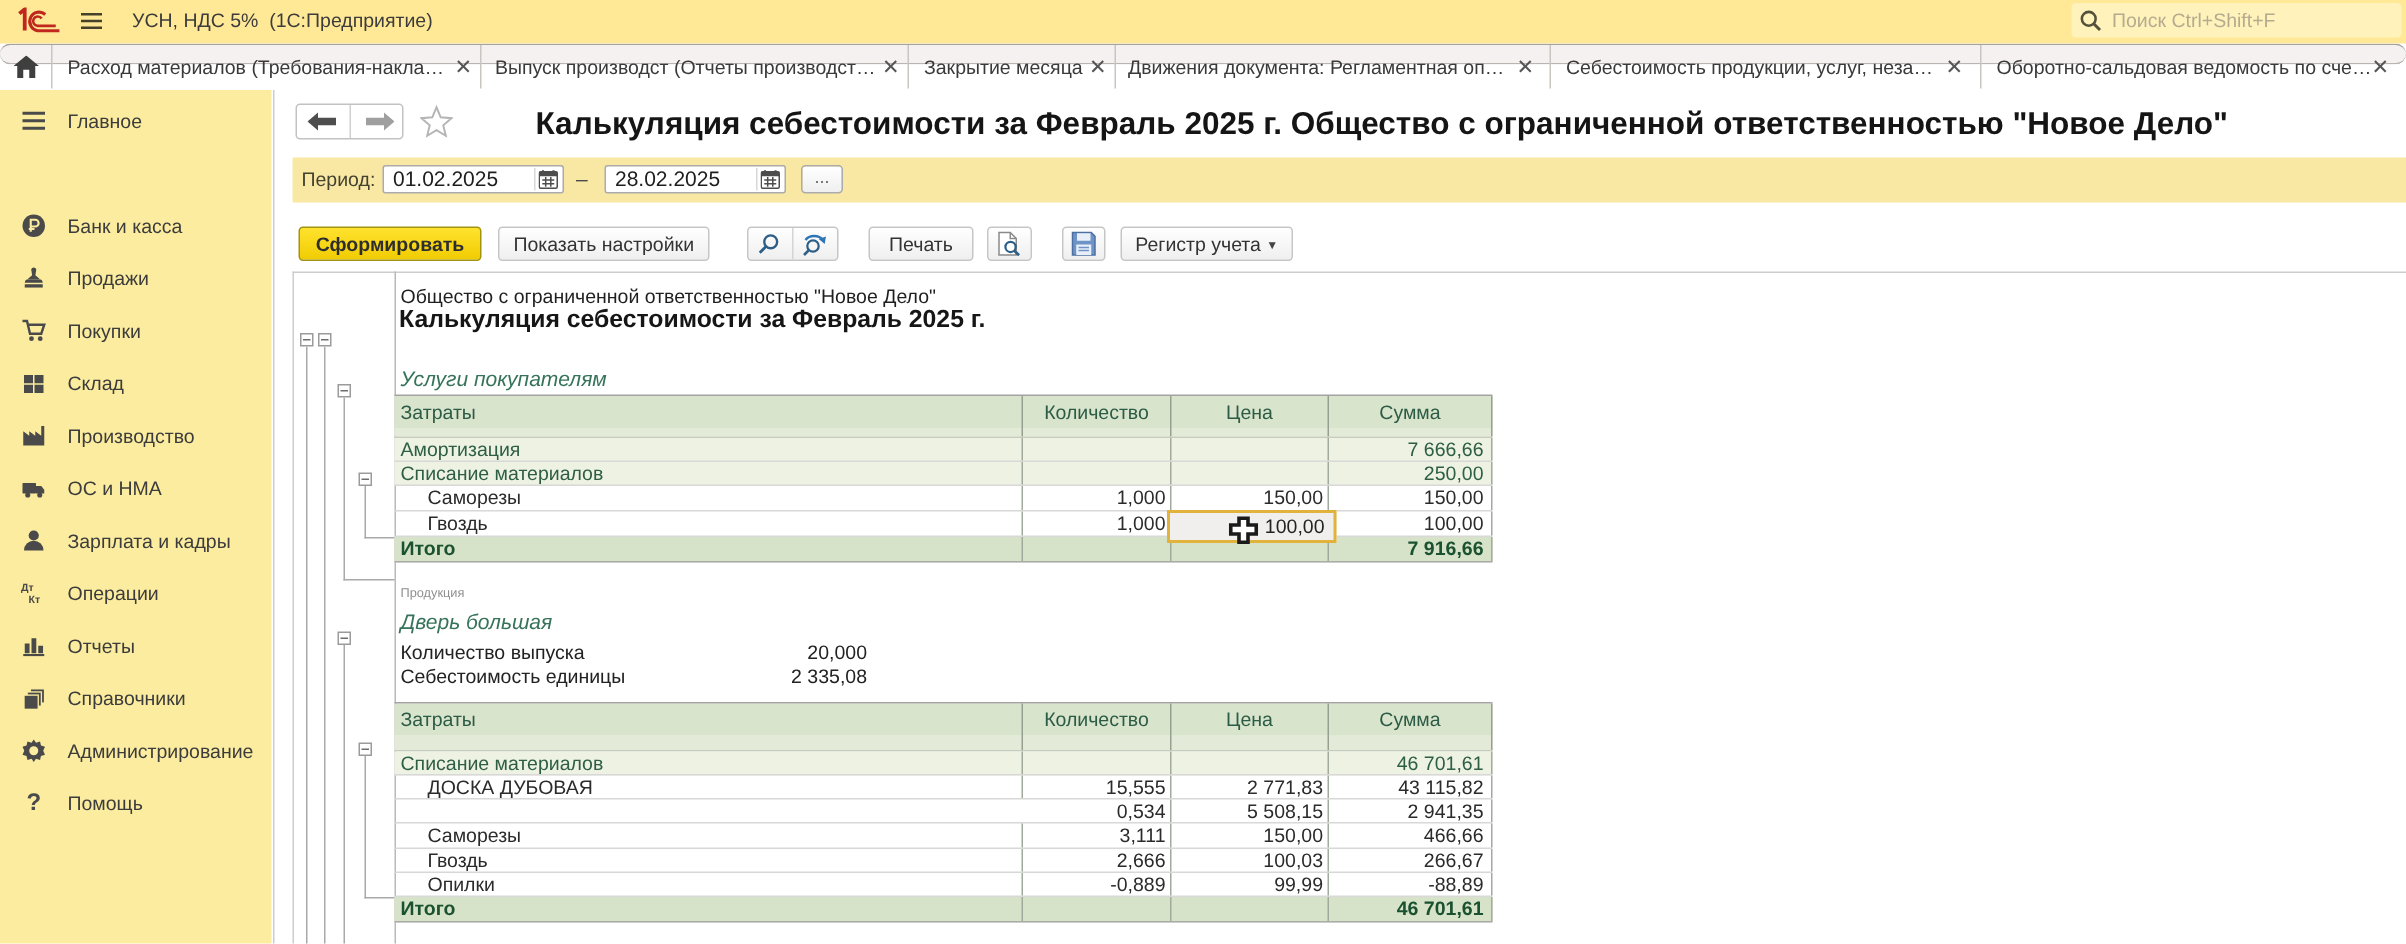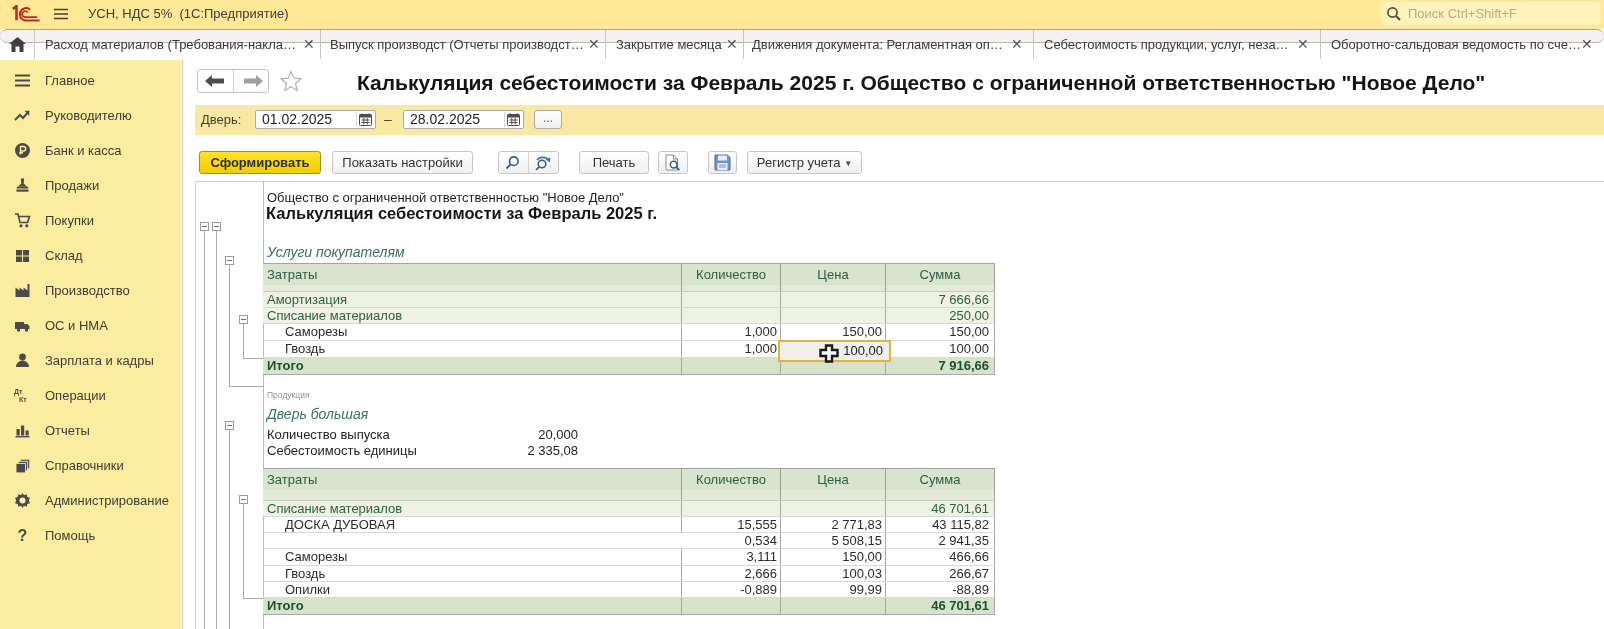--- a/index.html
+++ b/index.html
@@ -89,27 +89,20 @@
     <div class="tabtxt" style="left:1331px">Оборотно-сальдовая ведомость по сче…</div>
       <div class="tabx" style="left:1581px">✕</div>
   </div>
   <div id="sidebar" class="abs">
     <div class="sbitem" style="top:3px">
         <svg width="17" height="17" viewBox="0 0 17 17">
           <path d="M1 3.5 H16 M1 8.5 H16 M1 13.5 H16" stroke="#4A4A4A" stroke-width="2"></path>
         </svg>
         <div class="txt">Главное</div>
       </div>
-    <div class="sbitem" style="top:38px">
-        <svg width="17" height="17" viewBox="0 0 17 17">
-          <path d="M1 13 L6 8 L9 11 L15 4" fill="none" stroke="#4A4A4A" stroke-width="2"></path>
-          <path d="M15 4 L15.5 9 L10.5 3.8 Z" fill="#4A4A4A"></path>
-        </svg>
-        <div class="txt">Руководителю</div>
-      </div>
     <div class="sbitem" style="top:108px">
         <svg width="17" height="17" viewBox="0 0 17 17">
           <path d="M6.8 2.5 A1.8 1.8 0 0 1 10.2 2.5 L9.6 6.5 L12.5 9 H4.5 L7.4 6.5 Z" fill="#4A4A4A"></path>
           <path d="M2.5 11.5 A2.5 2.5 0 0 1 5 9.2 H12 A2.5 2.5 0 0 1 14.5 11.5 Z" fill="#4A4A4A"></path>
           <rect x="2.5" y="12.5" width="12" height="2.2" fill="#4A4A4A"></rect>
         </svg>
         <div class="txt">Продажи</div>
       </div>
     <div class="sbitem" style="top:73px">
         <svg width="17" height="17" viewBox="0 0 17 17">
@@ -202,21 +195,21 @@
       </svg>
     <svg class="abs" style="left:243px;top:74px" width="20" height="14" viewBox="0 0 20 14">
         <path d="M20 7 L13 1 V4.5 H1 V9.5 H13 V13 Z" fill="#9F9F9F"></path>
       </svg>
     <svg class="abs" style="left:280px;top:70px" width="22" height="22" viewBox="0 0 22 22">
         <path d="M11 1.5 L13.8 8.2 L21 8.8 L15.5 13.5 L17.2 20.5 L11 16.7 L4.8 20.5 L6.5 13.5 L1 8.8 L8.2 8.2 Z" fill="none" stroke="#B5B5B5" stroke-width="1.3"></path>
       </svg>
     <div class="abs" id="rtitle">Калькуляция себестоимости за Февраль 2025 г. Общество с ограниченной ответственностью "Новое Дело"</div>
   </div>
   <div id="periodbar" class="abs">
-    <div class="abs" style="left:6px;top:0;height:30px;line-height:29px;font-size:13px;color:#44412F">Дверь:</div>
+    <div class="abs" style="left:6px;top:0;height:30px;line-height:29px;font-size:13px;color:#44412F">Период:</div>
     <div class="pinput" style="left:60px">
       <div class="d">01.02.2025</div>
         <div class="sep" style="left:100px"></div>
       <svg style="position:absolute;left:103px;top:2px" width="13" height="13" viewBox="0 0 13 13">
           <rect x="0.5" y="1.5" width="12" height="11" rx="1" fill="none" stroke="#4D4D4D" stroke-width="1"></rect>
           <rect x="0.5" y="1.5" width="12" height="3" fill="#4D4D4D"></rect>
           <path d="M3 0.5 V3 M10 0.5 V3" stroke="#4D4D4D" stroke-width="1.4"></path>
           <path d="M2.5 7 H10.5 M2.5 9.5 H10.5" stroke="#4D4D4D" stroke-width="1"></path>
           <path d="M4.8 5 V11.5 M8.2 5 V11.5" stroke="#4D4D4D" stroke-width="1"></path>
         </svg>

